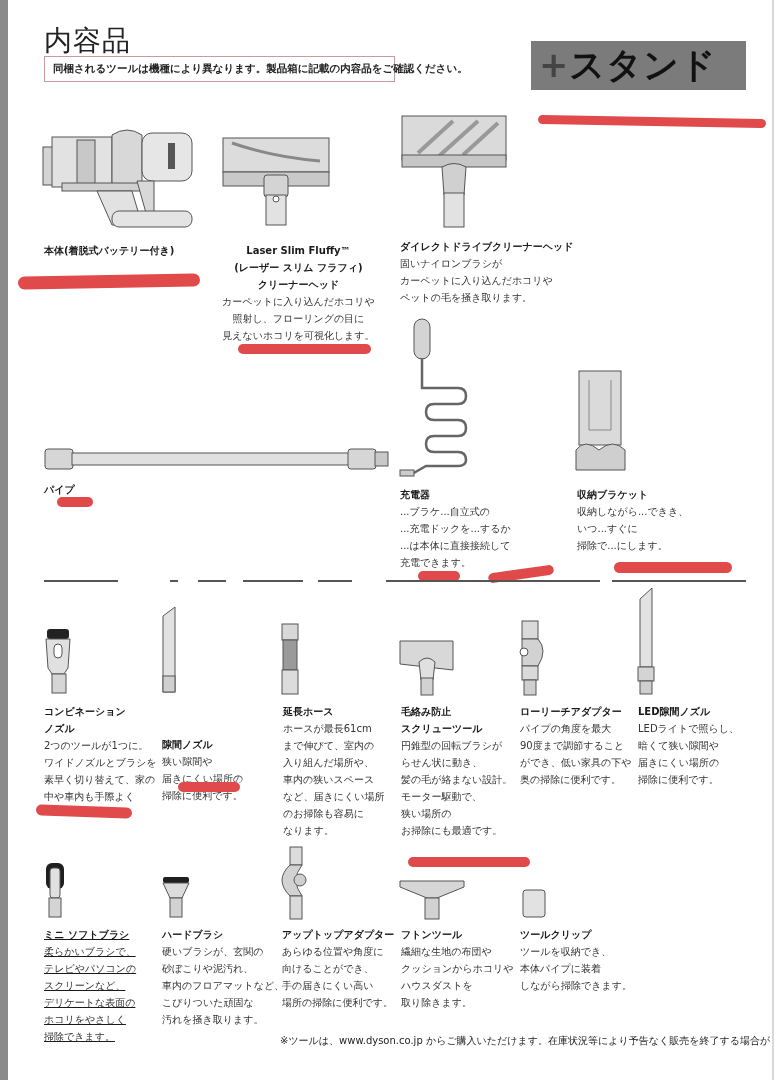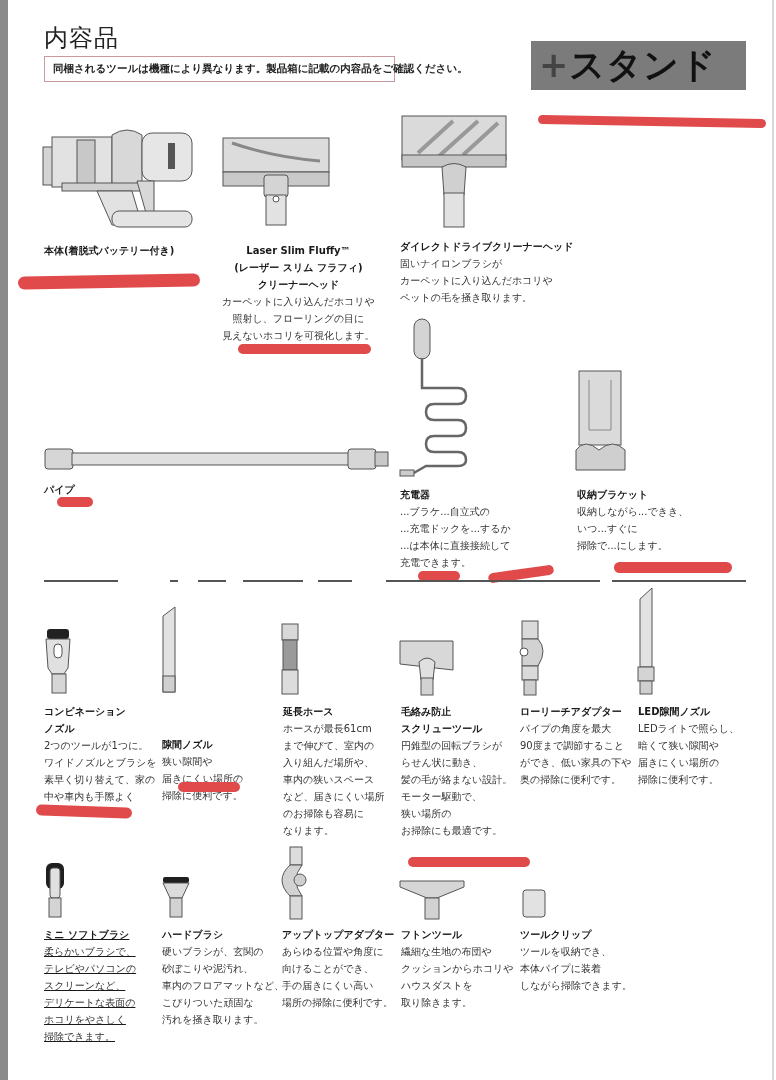--- a/index.html
+++ b/index.html
@@ -1,20 +1,20 @@
 <!DOCTYPE html>
 <html><head>
 <meta charset="utf-8">
 <style>
   * { box-sizing: border-box; margin: 0; padding: 0; }
   html, body { width: 776px; height: 1080px; overflow: hidden; background: #ffffff; }
   body { font-family: "DejaVu Sans", "Liberation Sans", sans-serif; color: #1a1a1a; position: relative; }
   .left-bar { position: absolute; left: 0; top: 0; width: 8px; height: 1080px; background: #8a8a8a; }
   .right-edge { position: absolute; right: 2px; top: 0; width: 2px; height: 1080px; background: #d8d8d8; }
-  .page-title { position: absolute; left: 44px; top: 22px; font-size: 24px; font-weight: normal; color: #222; letter-spacing: 1px; }
+  .page-title { position: absolute; left: 44px; top: 22px; font-size: 28px; font-weight: normal; color: #222; letter-spacing: 1px; }
   .notice { position: absolute; left: 44px; top: 56px; width: 351px; height: 26px; border: 1.5px solid #c99aa0; font-size: 10.5px; font-weight: bold; line-height: 23px; padding-left: 8px; color: #222; white-space: nowrap; }
   .stand-label { position: absolute; left: 531px; top: 41px; width: 215px; height: 49px; background: #7b7b7b; font-size: 35px; font-weight: bold; color: #111; line-height: 49px; padding-left: 8px; letter-spacing: 1px; white-space: nowrap; }
   .stand-label .plus { color: #444; }
   .item { position: absolute; }
   .item .name { font-size: 10px; font-weight: bold; line-height: 17px; color: #1a1a1a; white-space: nowrap; }
   .item .desc { font-size: 10px; line-height: 17px; color: #333; white-space: nowrap; }
   .img { position: absolute; }
   .red { position: absolute; background: #e04a4a; border-radius: 8px; }
   .sep { position: absolute; height: 1.5px; background: #555; top: 580px; }
   .footnote { position: absolute; left: 280px; top: 1032px; font-size: 10px; line-height: 17px; color: #222; white-space: nowrap; }
@@ -280,13 +280,14 @@
 </div>
 
 <div class="item" style="left:520px;top:926px;">
   <div class="name">ツールクリップ</div>
   <div class="desc">ツールを収納でき、</div>
   <div class="desc">本体パイプに装着</div>
   <div class="desc">しながら掃除できます。</div>
 </div>
 
 <div class="footnote">
+  <div>※ツールは、www.dyson.co.jp からご購入いただけます。在庫状況等により予告なく販売を終了する場合が</div>
 </div>
 
 </body></html>

